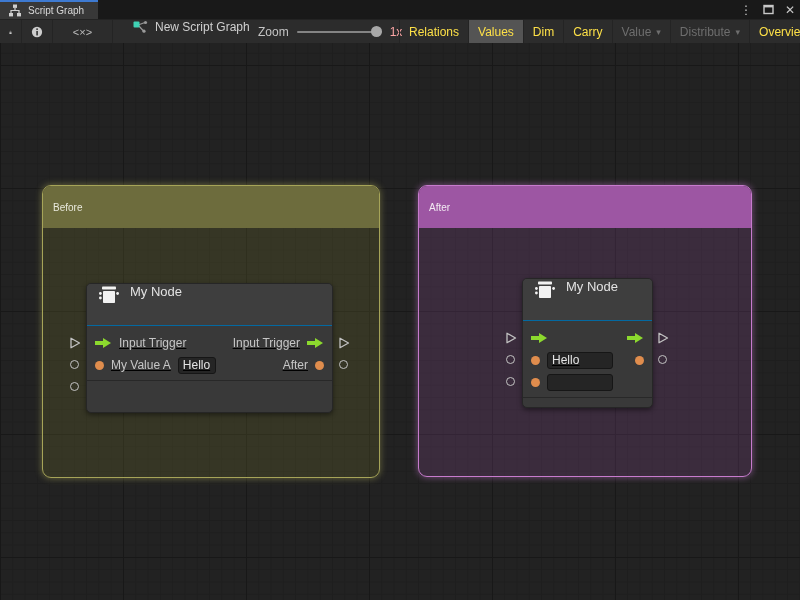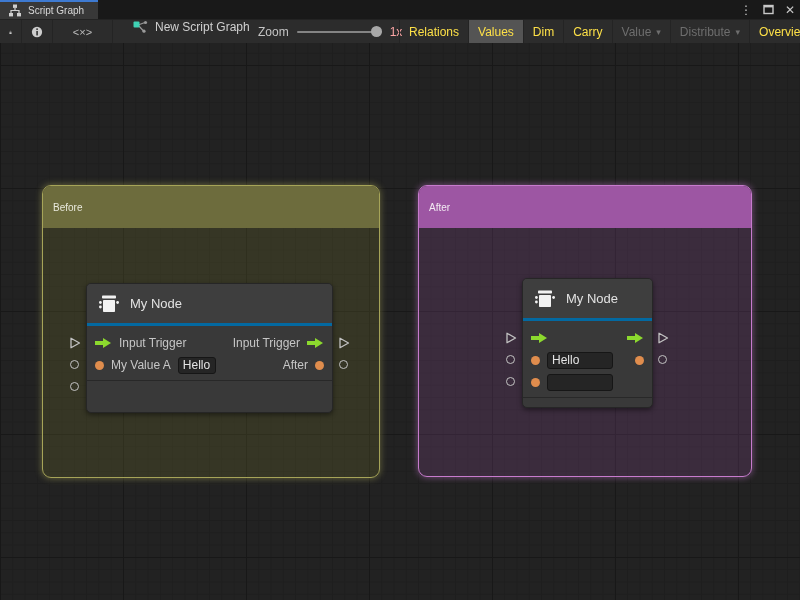--- a/index.html
+++ b/index.html
@@ -55,24 +55,24 @@
                   box-shadow:0 0 6px 1px rgba(166,164,88,0.45); }
   .group.before .group-header { background:var(--group-before-header,#6d6c3d); color:#e9e9dc; }
   .group.after { left:418px; top:142px; width:334px; height:292px;
                  background:rgba(150,80,160,0.22); border-color:var(--group-after-border,#c77bcd);
                  box-shadow:0 0 6px 1px rgba(190,120,200,0.45); }
   .group.after .group-header { background:var(--group-after-header,#9d56a3); color:#f2eaf2; }
 
   
   .node { position:absolute; background:#393939; border:1px solid #262626; border-radius:5px;
           box-shadow:0 2px 5px rgba(0,0,0,0.45); display:flex; flex-direction:column; }
-  .node-header { height:42px; background:#3e3e3e; border-bottom:3px solid #0369a1;
-                 border-radius:4px 4px 0 0; display:flex; align-items:center; gap:10px; padding:0 11px;
+  .node-header { height:42px; background:#3e3e3e; border-bottom:1px solid #0369a1;
+                 border-radius:4px 4px 0 0; display:flex; align-items:flex-start; gap:10px; padding:0 11px;
                  color:#e2e2e2; font-size:13px; }
-  .node-body { padding-top:6px; }
+  .node-body { padding-top:6px;text-decoration:underline; }
   .node-row { height:22px; display:flex; align-items:center; justify-content:space-between; padding:0 8px; }
   .pgrp { display:flex; align-items:center; gap:7px; }
   .plabel { font-size:12px; color:#c6c6c6; white-space:nowrap; }
   .node-footer { margin-top:4px; border-top:1px solid #282828; flex:1; border-radius:0 0 4px 4px; }
   .node.before { left:86px; top:240px; width:247px; height:130px; }
   .node.after  { left:522px; top:235px; width:131px; height:130px; }
 
   .dot { width:9px; height:9px; border-radius:50%; background:var(--value-orange,#e08d4d); flex:none; }
   .port-field { background:#252525; border:1px solid #161616; border-radius:3px; color:#e4e4e4;
                 font-size:12px; height:17px; padding:0 4px; font-family:"Liberation Sans",sans-serif; }

